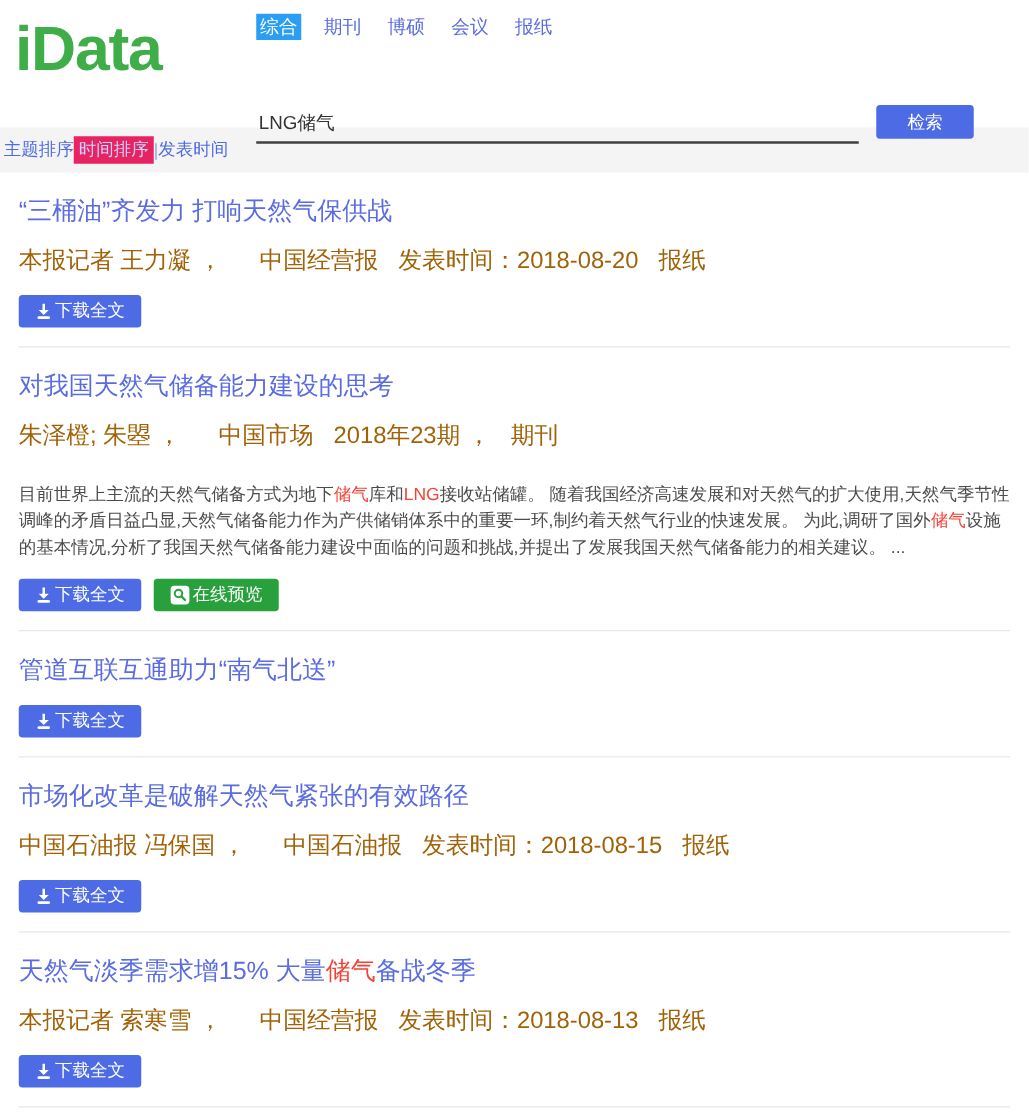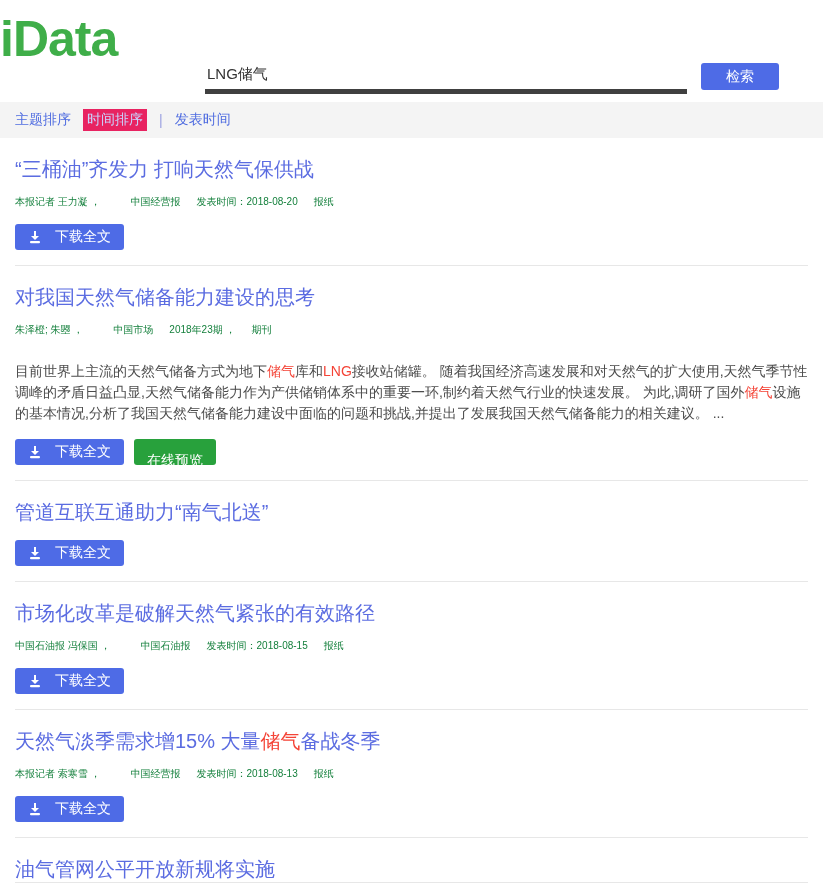--- a/index.html
+++ b/index.html
@@ -6,86 +6,93 @@
   html, body { margin: 0; padding: 0; }
   body {
     width: 823px; height: 895px; overflow: hidden;
     background: #fff;
     font-family: "Liberation Sans", "DejaVu Sans", sans-serif;
   }
 
   
   .header { position: relative; height: 100px; }
   .logo {
-    position: absolute; left: 0; top: 10px;
+    position: absolute; left: 12px; top: 10px;
     font-size: 50px; font-weight: 700; letter-spacing: -1px;
     color: #3fae49; cursor: pointer;
   }
   .header-right { margin-left: 205px; padding-top: 11px; }
   .tabs { display: flex; align-items: center; gap: 15px; font-size: 15px; }
   .tab { color: #5b6ce1; cursor: pointer; padding: 1px 3px; }
   .tab.active { background: #2a9df4; color: #fff; }
   .search-row { display: flex; align-items: flex-end; margin-top: 10px; }
   .search-input {
-    width: 482px; border: none; border-bottom: 5px solid #404040;
+    width: 482px; border: none; border-bottom: 2px solid #404040;
     font-size: 15px; color: #333; padding: 6px 2px; outline: none;
     background: transparent;
     font-family: "Liberation Sans", "DejaVu Sans", sans-serif;
   }
   .search-btn {
     margin-left: 14px; margin-bottom: 4px;
     width: 78px; height: 27px;
     background: #4e6be6; color: #fff;
     border: none; border-radius: 3px; font-size: 14px; cursor: pointer;
     font-family: "Liberation Sans", "DejaVu Sans", sans-serif;
     margin-top: 42px;
   }
 
   
   .sort-bar {
     margin-top: 2px; height: 36px; background: #f4f4f4;
-    display: flex; align-items: center; gap: 12px;
-    padding-left: 15px; font-size: 14px;
+    display: flex; align-items: center; gap: 0;
+    padding-left: 3px; font-size: 14px;
   }
   .sort-link { color: #4f6ce0; cursor: pointer; }
   .sort-active { background: #e82361; color: #c9d4ff; padding: 2px 4px; cursor: pointer; }
   .sort-sep { color: #9aa0e0; }
 
   
   .results { padding: 0 15px; }
   .result { border-bottom: 1px solid #e7e7e7; padding-top: 12px; }
   .result-title {
     margin: 6px 0 0 0; font-size: 20px; font-weight: 400;
     color: #5b6ce1; cursor: pointer; line-height: 26px;
   }
   .result-title .hl { color: #f44336; }
-  .result-meta { margin-top: 13px; font-size: 10px; color: #15803d; }
+  .result-meta { margin-top: 13px; font-size: 19px; color: #a16207; }
   .meta-part { margin-right: 16px; }
   .meta-part:first-child { margin-right: 30px; }
   .result-abstract {
     margin-top: 24px; font-size: 14px; color: #4c4c4c; line-height: 21px;
   }
   .result-abstract .hl { color: #f44336; }
   .result-actions { margin: 15px 0 15px 0; display: flex; gap: 10px; }
   .btn {
-    display: inline-flex; align-items: center; gap: 13px;
+    display: inline-flex; align-items: center; gap: 2px;
     height: 26px; padding: 0 13px;
     border: none; border-radius: 3px;
     color: #fff; font-size: 14px; cursor: pointer;
     font-family: "Liberation Sans", "DejaVu Sans", sans-serif;
   }
   .btn-download { background: #4e6be6; }
-  .btn-preview { background: #28a13c; flex-direction: column; }
+  .btn-preview { background: #28a13c; }
 </style>
 </head>
 <body>
 
 <div class="header">
   <div class="logo">iData</div>
   <div class="header-right">
+    <div class="tabs">
+      <span class="tab active">综合</span>
+      <span class="tab">期刊</span>
+      <span class="tab">博硕</span>
+      <span class="tab">会议</span>
+      <span class="tab">报纸</span>
+    </div>
     <div class="search-row">
       <input class="search-input" type="text" value="LNG储气" style="">
       <button class="search-btn">检索</button>
     </div>
   </div>
 </div>
 
 <div class="sort-bar">
   <span class="sort-link">主题排序</span>
   <span class="sort-active">时间排序</span>

